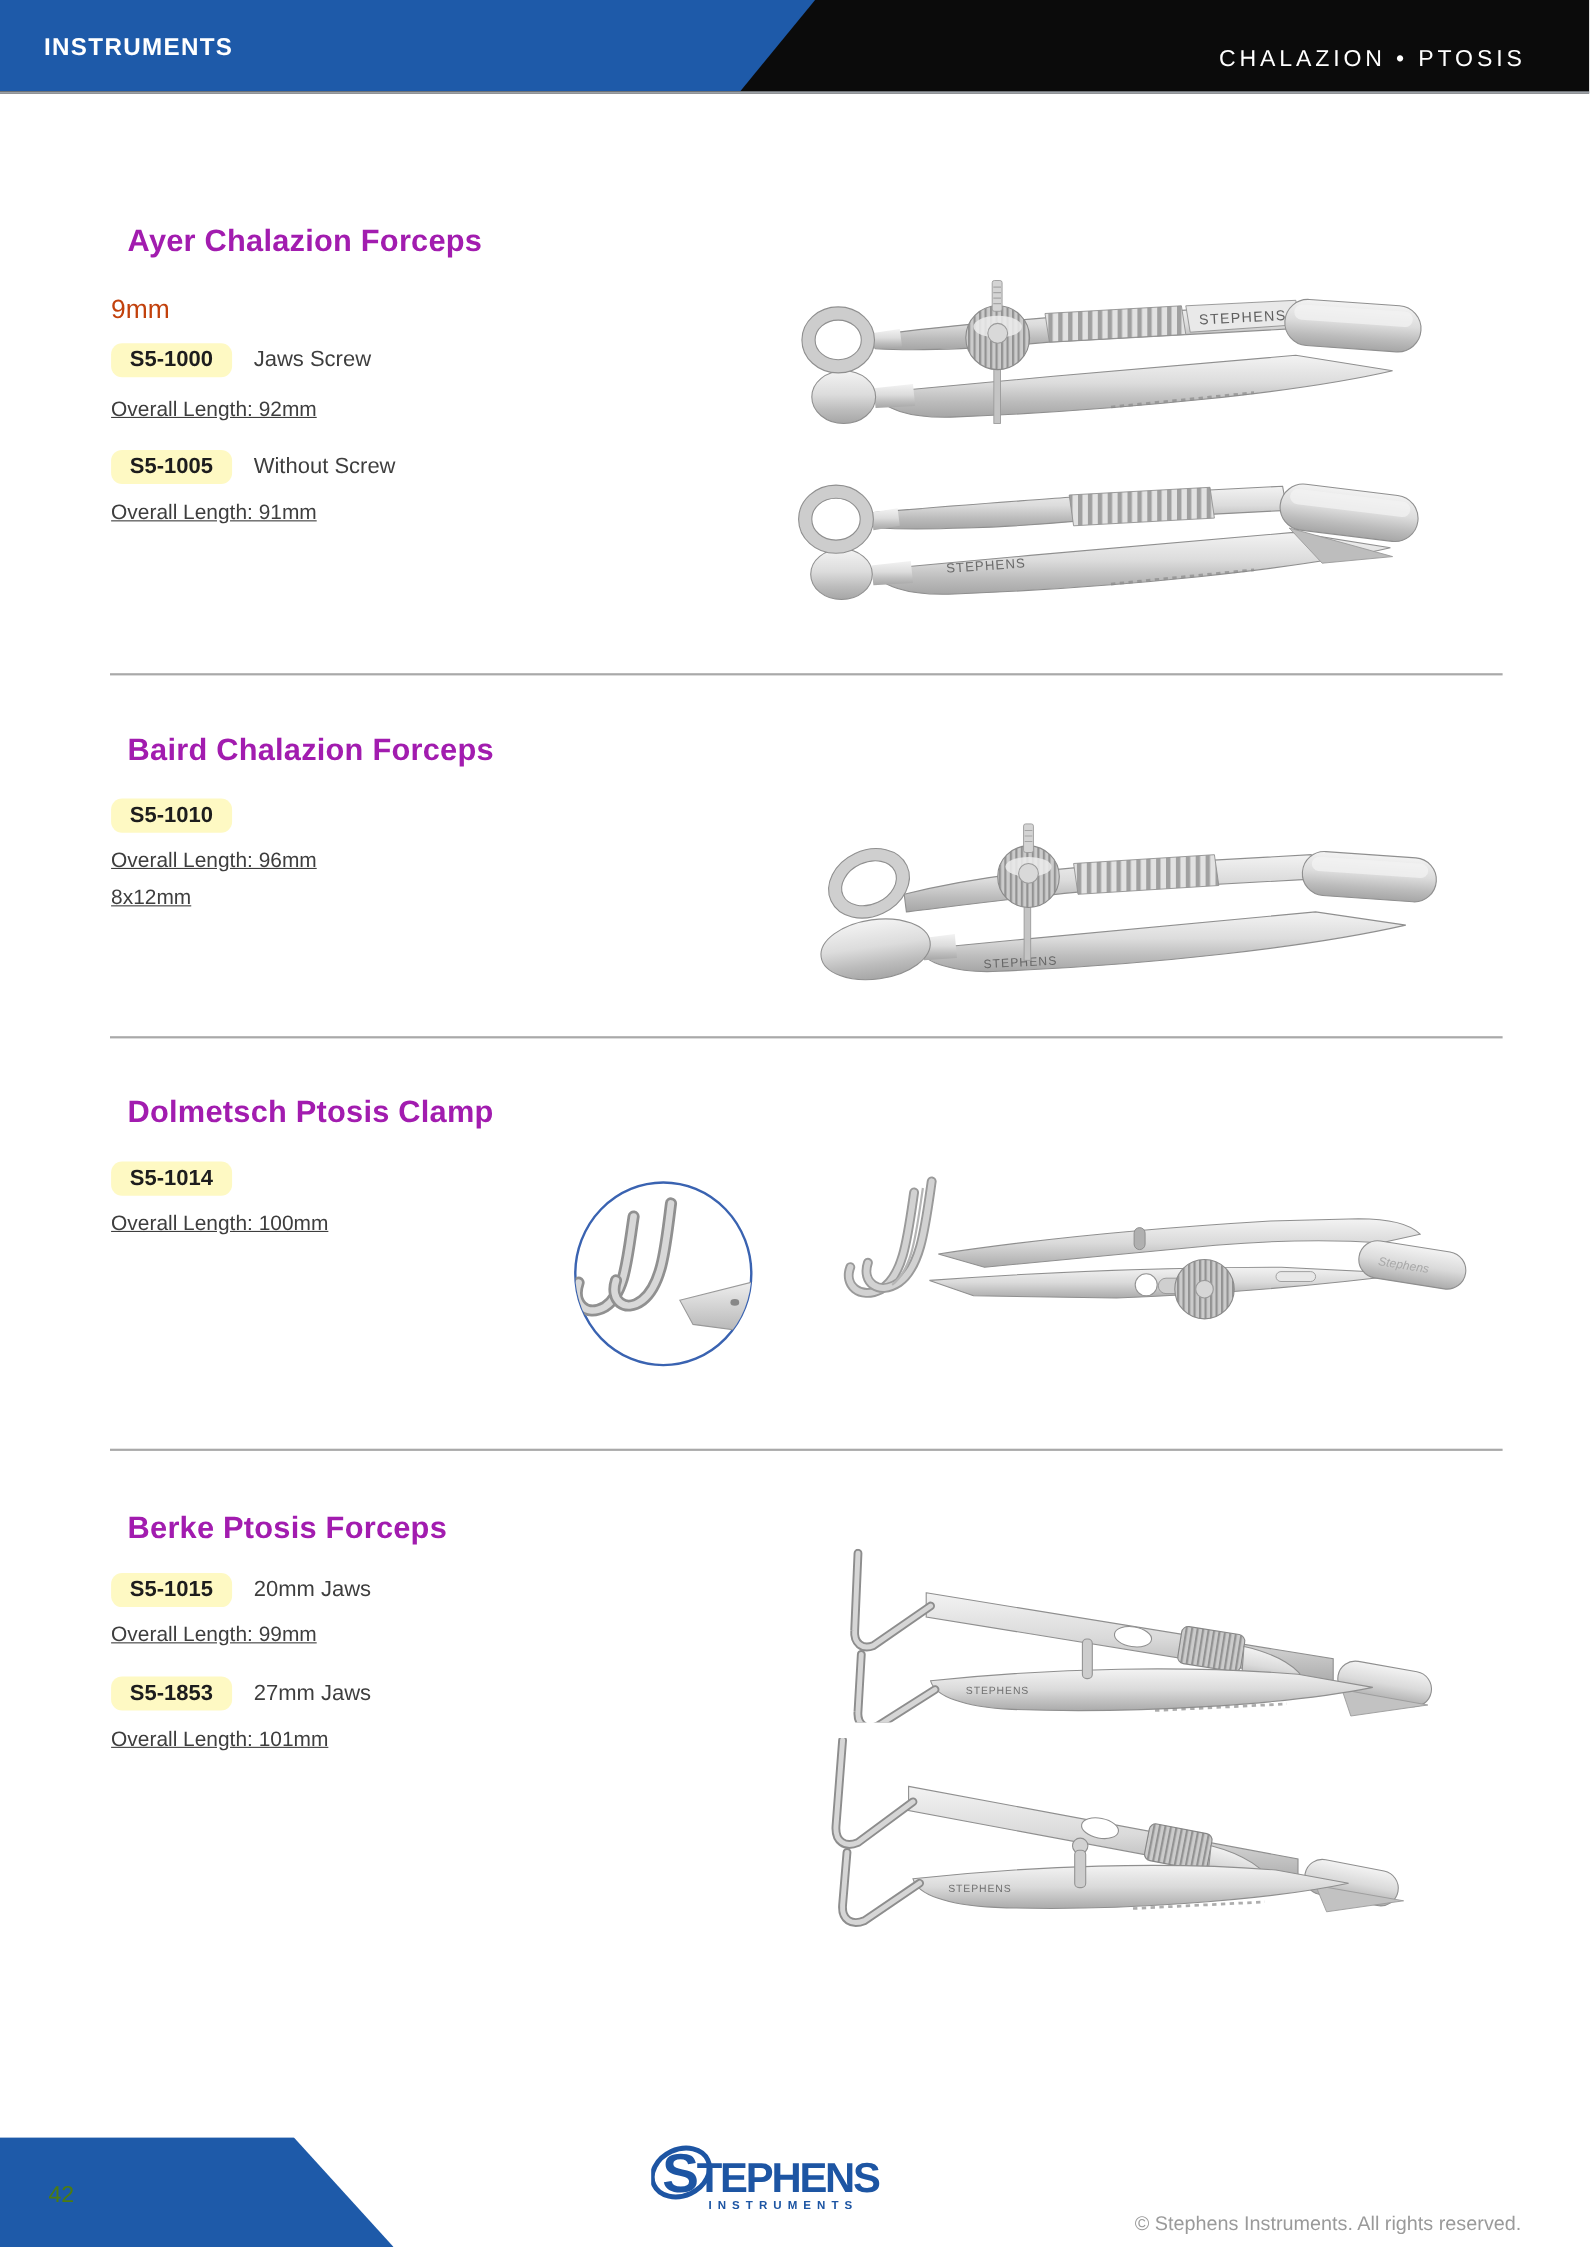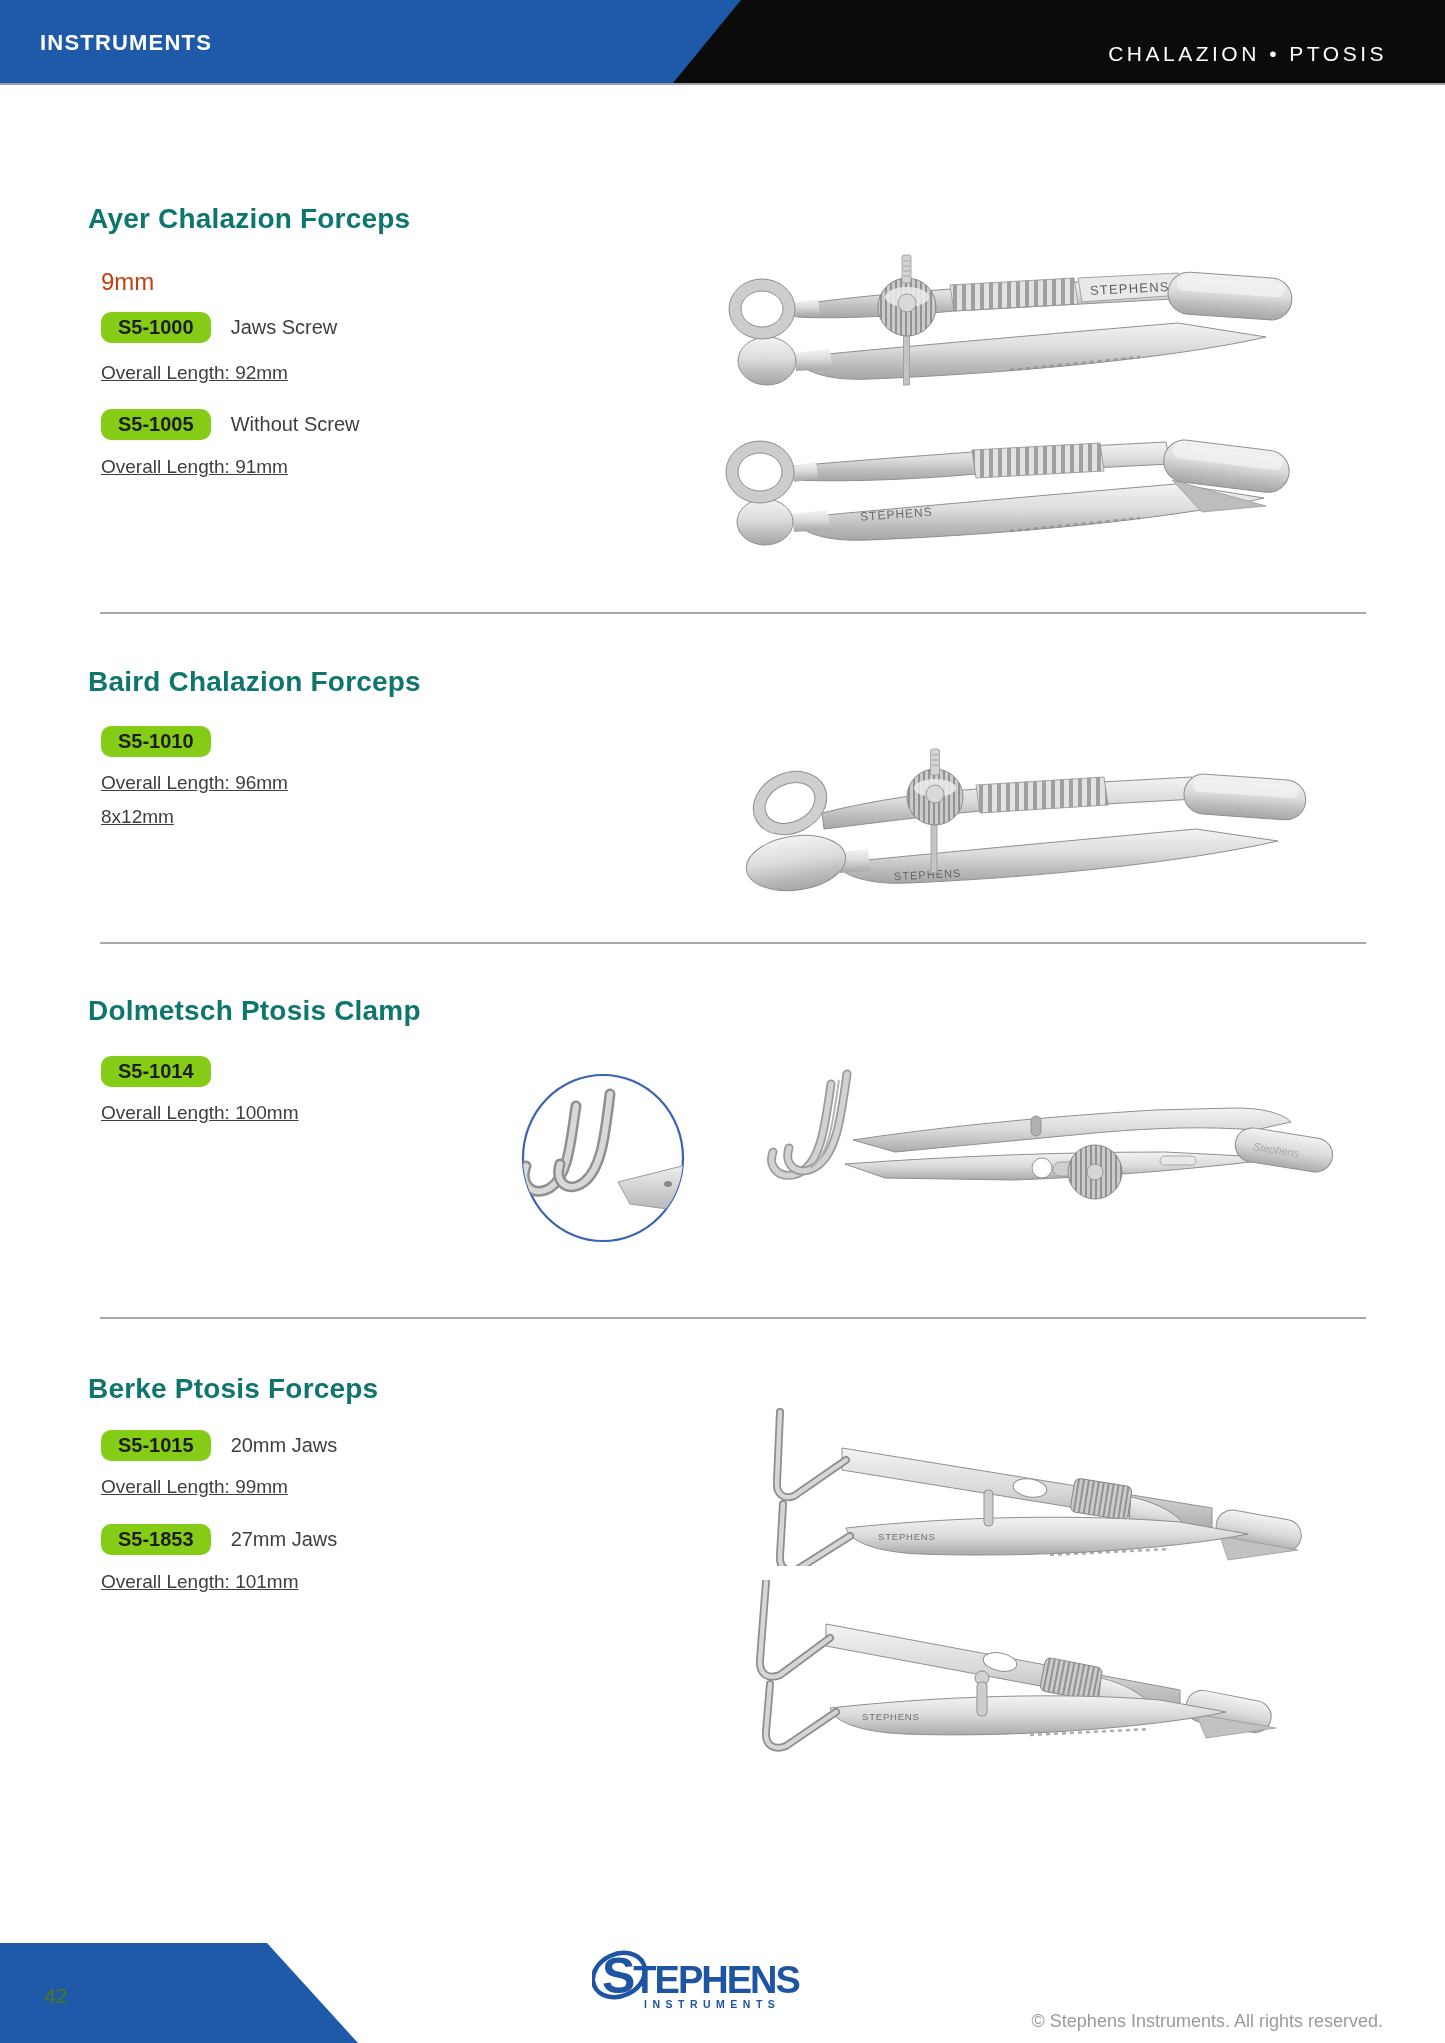--- a/index.html
+++ b/index.html
@@ -10,24 +10,24 @@
   
   .header { position:absolute; top:0; left:0; width:1445px; height:85px; background:#0b0b0b; border-bottom:2px solid #9ba0a6; }
   .header-blue { position:absolute; top:0; left:0; width:100%; height:100%; background:#1e5aa9;
                  clip-path:polygon(0 0, 741px 0, 673px 100%, 0 100%); }
   .header-left { position:absolute; left:40px; top:0; height:85px; display:flex; align-items:center;
                  color:#fff; font-size:22px; font-weight:700; letter-spacing:1.2px; }
   .header-right { position:absolute; right:58px; top:0; height:108px; display:flex; align-items:center;
                   color:#fff; font-size:21px; font-weight:500; letter-spacing:3.5px; }
 
   
-  .section-title { position:absolute; left:88px; font-size:28px; font-weight:700; color:#0f766e; letter-spacing:.2px; }
+  .section-title { position:absolute; left:116px; font-size:28px; font-weight:700; color:#a21caf; letter-spacing:.2px; }
   .note  { position:absolute; left:101px; font-size:24px; color:#c2410c; }
   .sku-row { position:absolute; left:101px; display:flex; align-items:center; gap:20px; }
-  .sku-pill { background:#84cc16; border-radius:10px; padding:4px 17px; font-size:20px; font-weight:700; color:#1d1d1d; }
+  .sku-pill { background:#fef9c3; border-radius:10px; padding:4px 17px; font-size:20px; font-weight:700; color:#1d1d1d; }
   .variant { font-size:20px; color:#3e3e3e; }
   .spec  { position:absolute; left:101px; font-size:19px; color:#3e3e3e;text-decoration:underline; }
   .divider { position:absolute; left:100px; width:1266px; height:2px; background:#a9a9a9; }
   .figure { position:absolute; }
 
   
   .footer-blue { position:absolute; left:0; top:1943px; width:358px; height:100px; background:#1e5aa9;
                  clip-path:polygon(0 0, 267px 0, 358px 100%, 0 100%); }
   .page-number { position:absolute; left:44px; top:1984px; color:#4d7c0f; font-size:21px; }
   .copyright { position:absolute; right:62px; top:1991px; font-size:18px; color:#9a9a9a;margin-top:20px; }

